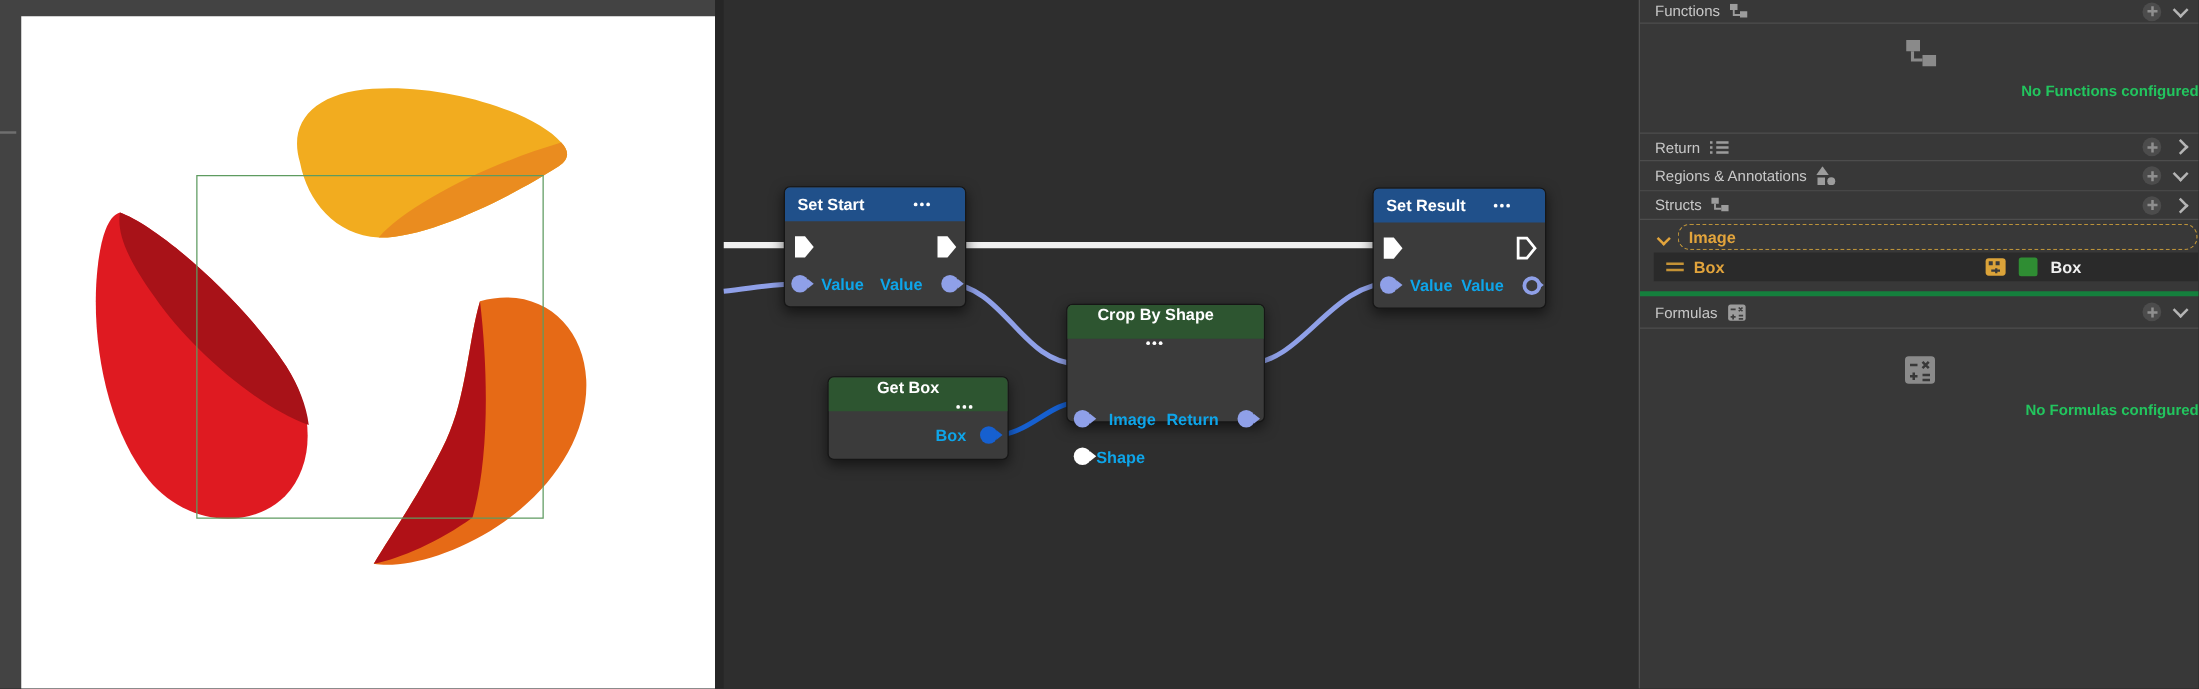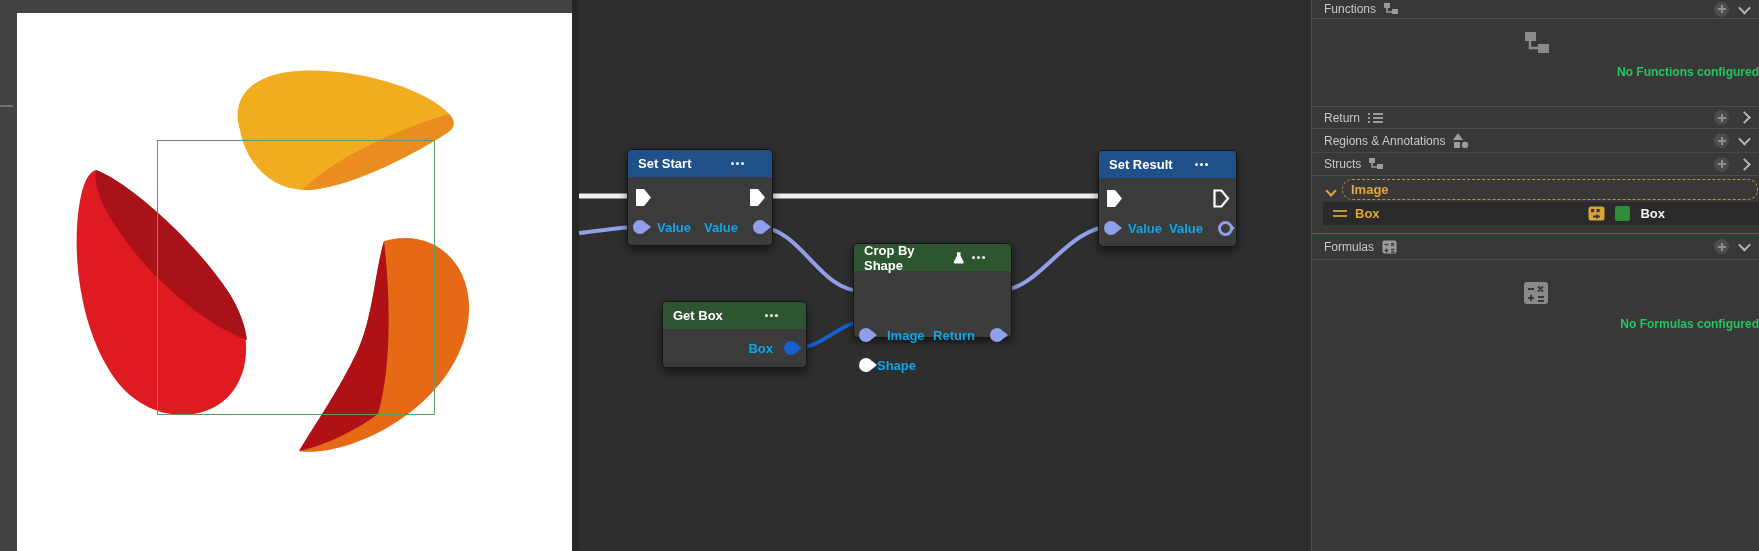--- a/index.html
+++ b/index.html
@@ -14,21 +14,21 @@
   #region-box{position:absolute;left:140px;top:127px;width:276px;height:273px;border:1.5px solid #5e9b60;}
 
   
   #graph-pane{position:absolute;left:579px;top:0;width:729px;height:551px;background:#2e2e2e;}
   #wires{position:absolute;left:0;top:0;width:1759px;height:551px;pointer-events:none;}
   .node{position:absolute;background:#3b3b3b;border:1px solid #161616;border-radius:5px;
         box-shadow:0 4px 10px rgba(0,0,0,.55);color:#f2f2f2;}
   .node-header{height:27px;border-radius:4px 4px 0 0;display:flex;align-items:center;
         padding:0 26px 0 10px;font-size:13px;font-weight:bold;color:#fff;gap:7px;}
   .hdr-blue{background:#20508a;}
-  .hdr-green{background:#2d5530;}
+  .hdr-green{background:#2d5530;flex-direction:column;}
   .menu-dots{margin-left:auto;width:15px;height:3px;position:relative;}
   .menu-dots::before{content:"";position:absolute;left:0;top:0;width:3px;height:3px;border-radius:50%;
         background:#fff;box-shadow:5px 0 0 #fff,10px 0 0 #fff;}
   .exec{position:absolute;width:18px;height:21px;}
   .plabel{position:absolute;font-size:13px;font-weight:bold;color:#0ea5e9;line-height:14px;white-space:nowrap;}
   .port{position:absolute;width:14px;height:14px;border-radius:50%;}
   .port::after{content:"";position:absolute;left:13px;top:3px;border-top:4px solid transparent;
         border-bottom:4px solid transparent;border-left:5px solid #8fa0e8;}
   .p-peri{background:#8fa0e8;}
   .p-white{background:#ffffff;}
@@ -250,21 +250,21 @@
           <rect x="0.5" y="0.5" width="16" height="14" rx="2.5" fill="#dba339"></rect>
           <rect x="3" y="3" width="3.2" height="3.2" fill="#3a3a3a"></rect>
           <rect x="8.5" y="3" width="3.2" height="3.2" fill="#3a3a3a"></rect>
           <path d="M5 10.5 h7 M9 8.5 v4" stroke="#3a3a3a" stroke-width="1.8" fill="none"></path>
           </svg>
         <span class="swatch"></span>
         <span class="type-label">Box</span>
       </span>
     </div>
 
-    <div class="sec-h" style="height:25px;margin-top:8px;border-top:1px solid #15803d;">
+    <div class="sec-h" style="height:25px;margin-top:8px;border-top:4px solid #15803d;">
       <span>Formulas</span>
       <svg class="sicon" width="15" height="14">
         <rect x="0.5" y="0.5" width="14" height="13" rx="2" fill="#9c9c9c"></rect>
         <path d="M2.5 4.5 h4 M9 3 l3 3 M12 3 l-3 3 M4.5 8.5 v4 M2.5 10.5 h4 M9 9.5 h3.5 M9 12 h3.5" stroke="#3f3f3f" stroke-width="1.4" fill="none"></path>
         </svg>
       <span class="sec-right">
         <span class="plus-btn"></span>
         <span class="chev chev-down"></span>
       </span>
     </div>

